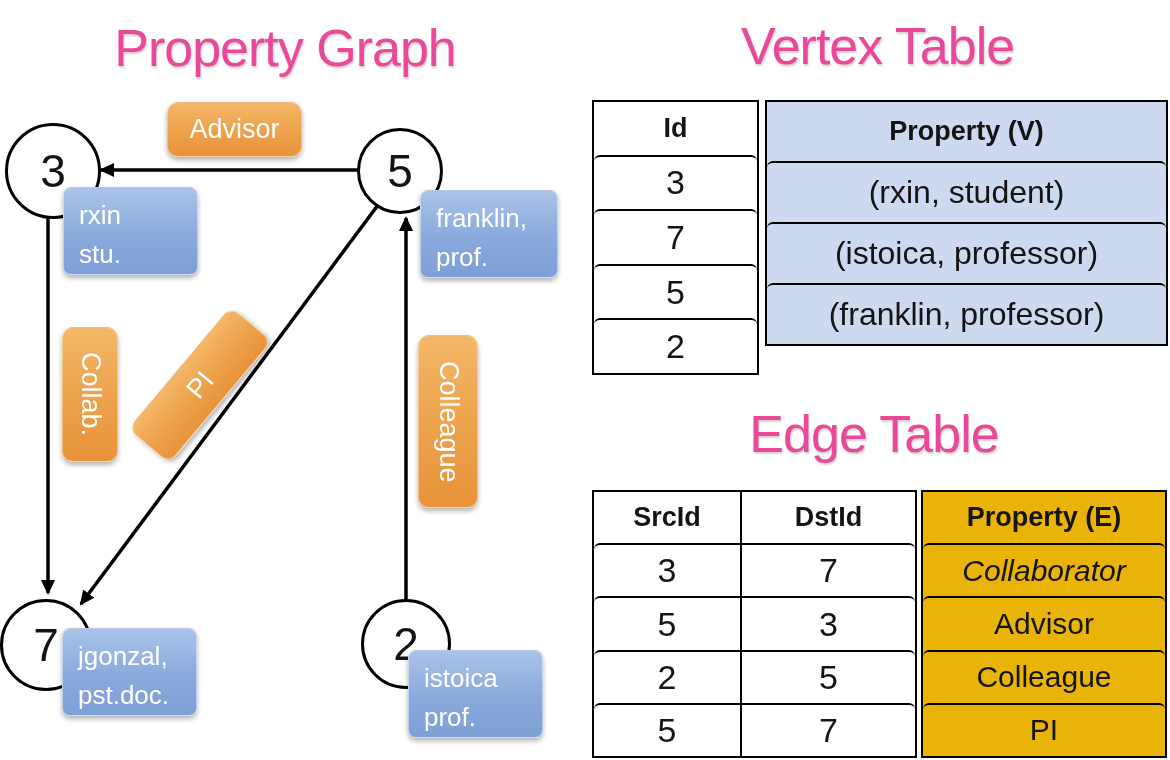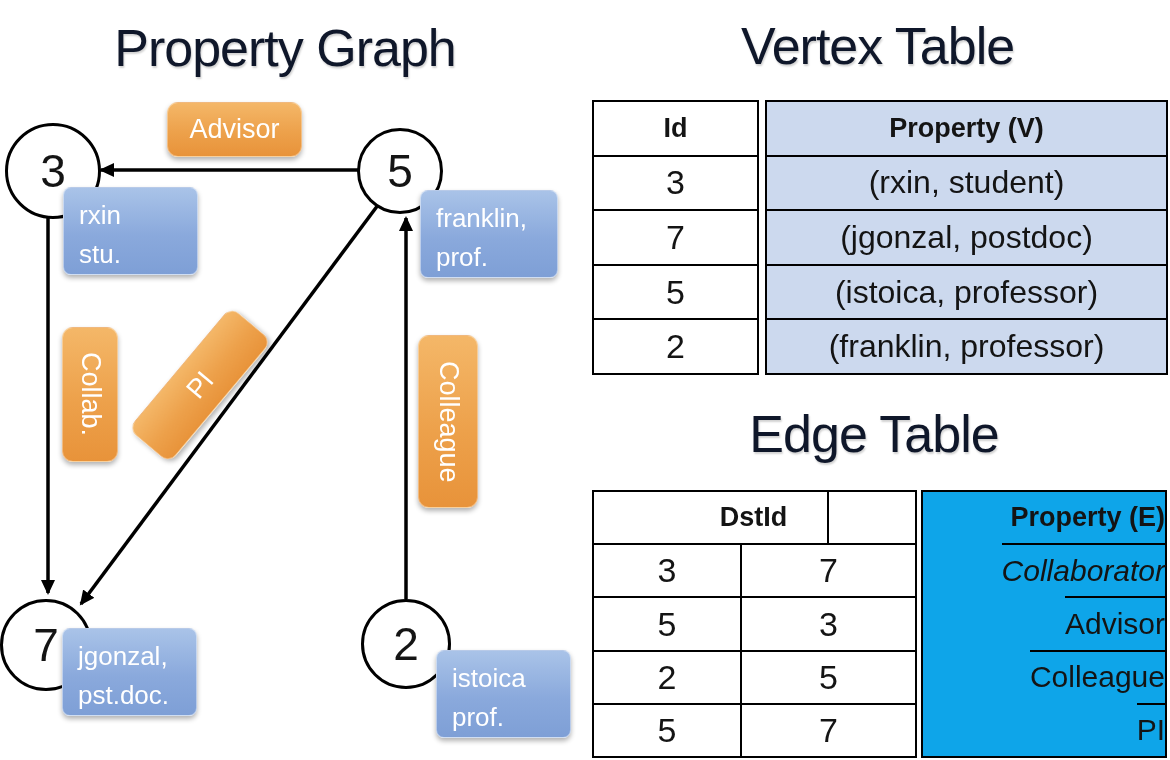--- a/index.html
+++ b/index.html
@@ -2,21 +2,21 @@
 <html><head>
 <meta charset="utf-8">
 <style>
   html,body{margin:0;padding:0;background:#fff;}
   .stage{
     position:relative;width:1170px;height:760px;background:#fff;overflow:hidden;
     font-family:"Liberation Sans",sans-serif;color:#111;
   }
   .title{
     position:absolute;text-align:center;font-size:52px;letter-spacing:-1px;
-    color:#0f172a;white-space:nowrap;text-shadow:1px 2px 2px rgba(0,0,0,0.18);
+    color:#ec4899;white-space:nowrap;text-shadow:1px 2px 2px rgba(0,0,0,0.18);
   }
   
   .edges-svg{position:absolute;left:0;top:0;width:1170px;height:760px;pointer-events:none;}
   .node{
     position:absolute;box-sizing:border-box;border:3.5px solid #000;border-radius:50%;
     background:#fff;display:flex;align-items:center;justify-content:center;
     font-size:46px;color:#141414;z-index:2;
   }
   .vbox{
     position:absolute;box-sizing:border-box;z-index:3;
@@ -35,29 +35,29 @@
     box-shadow:0 3px 5px rgba(0,0,0,0.30);
   }
   .vertical-text{writing-mode:vertical-rl;}
   
   .tbox{
     position:absolute;box-sizing:border-box;border:2.5px solid #000;
     display:flex;flex-direction:column;z-index:1;
   }
   .trow{
     flex:1;display:flex;align-items:center;justify-content:center;
-    border-top:2.5px solid #000;font-size:32px;color:#141414;white-space:nowrap;
+    border-top:2.5px solid #000;font-size:32px;color:#141414;white-space:nowrap;border-radius:6px;
   }
   .trow:first-child{border-top:none;}
   .trow.hdr{font-weight:700;font-size:27px;}
   .split{display:flex;padding:0;}
   .split .cell{flex:1;display:flex;align-items:center;justify-content:center;height:100%;}
   .split .cell:first-child{border-right:2.5px solid #000;flex:0 0 45.5%;}
   .bluefill{background:#ccd9ee;}
-  .tanfill{background:#0ea5e9;align-items:flex-end;}
+  .tanfill{background:#eab308;}
   .num{font-size:34px;}
 </style>
 </head>
 <body>
 
 <div class="stage">
 
   <div class="title" style="left:0;top:18px;width:570px;">Property Graph</div>
 
   <svg class="edges-svg" viewBox="0 0 1170 760" xmlns="http://www.w3.org/2000/svg">
@@ -84,50 +84,50 @@
   <div class="node" style="left:361px;top:599px;width:90px;height:90px;">
       <span>2</span>
     </div>
 
   <div class="vbox" style="left:63px;top:187px;width:135px;height:88px;">rxin
 stu.</div>
   <div class="vbox" style="left:420px;top:190px;width:138px;height:88px;">franklin,
 prof.</div>
   <div class="vbox" style="left:62px;top:628px;width:135px;height:88px;">jgonzal,
 pst.doc.</div>
-  <div class="vbox" style="left:436px;top:650px;width:135px;height:88px;">istoica
+  <div class="vbox" style="left:408px;top:650px;width:135px;height:88px;">istoica
 prof.</div>
 
   <div class="ebox" style="left:167px;top:102px;width:135px;height:55px;">Advisor</div>
   <div class="ebox vertical-text" style="left:62px;top:327px;width:56px;height:135px;">Collab.</div>
   <div class="ebox" style="left:120px;top:358px;width:160px;height:54px;transform:rotate(-50deg);">PI</div>
   <div class="ebox vertical-text" style="left:418px;top:335px;width:60px;height:173px;">Colleague</div>
 
   <div class="title" style="left:585px;top:16px;width:585px;">Vertex Table</div>
 
   <div class="tbox" style="left:592px;top:100px;width:167px;height:275px;">
     <div class="trow hdr">Id</div>
     <div class="trow num">3</div>
     <div class="trow num">7</div>
     <div class="trow num">5</div>
     <div class="trow num">2</div>
   </div>
 
-  <div class="tbox bluefill" style="left:765px;top:100px;width:403px;height:275px;">
+  <div class="tbox bluefill" style="left:765px;top:100px;width:403px;height:246px;">
     <div class="trow hdr">Property (V)</div>
     <div class="trow">(rxin, student)</div>
-    <div class="trow">(jgonzal, postdoc)</div>
     <div class="trow">(istoica, professor)</div>
     <div class="trow">(franklin, professor)</div>
   </div>
 
   <div class="title" style="left:585px;top:404px;width:578px;">Edge Table</div>
 
   <div class="tbox" style="left:592px;top:490px;width:325px;height:268px;">
     <div class="trow hdr split">
+      <div class="cell">SrcId</div>
       <div class="cell">DstId</div>
     </div>
     <div class="trow num split">
       <div class="cell">3</div>
       <div class="cell">7</div>
     </div>
     <div class="trow num split">
       <div class="cell">5</div>
       <div class="cell">3</div>
     </div>

